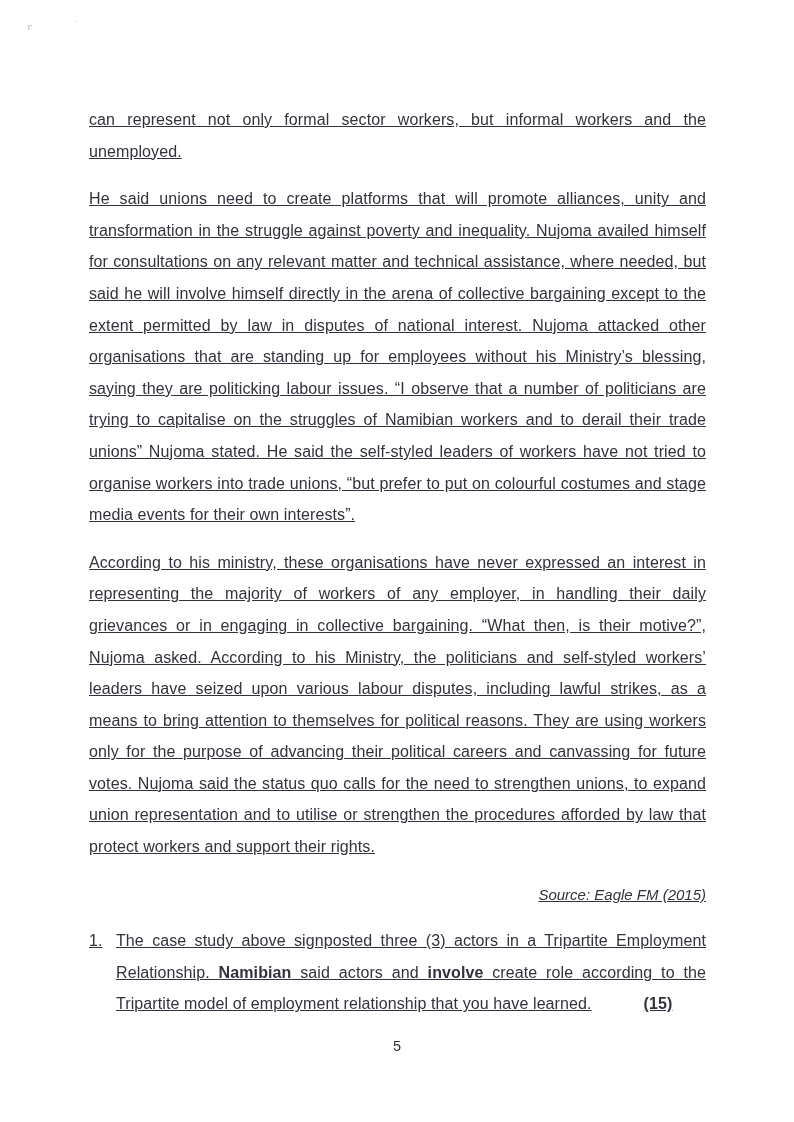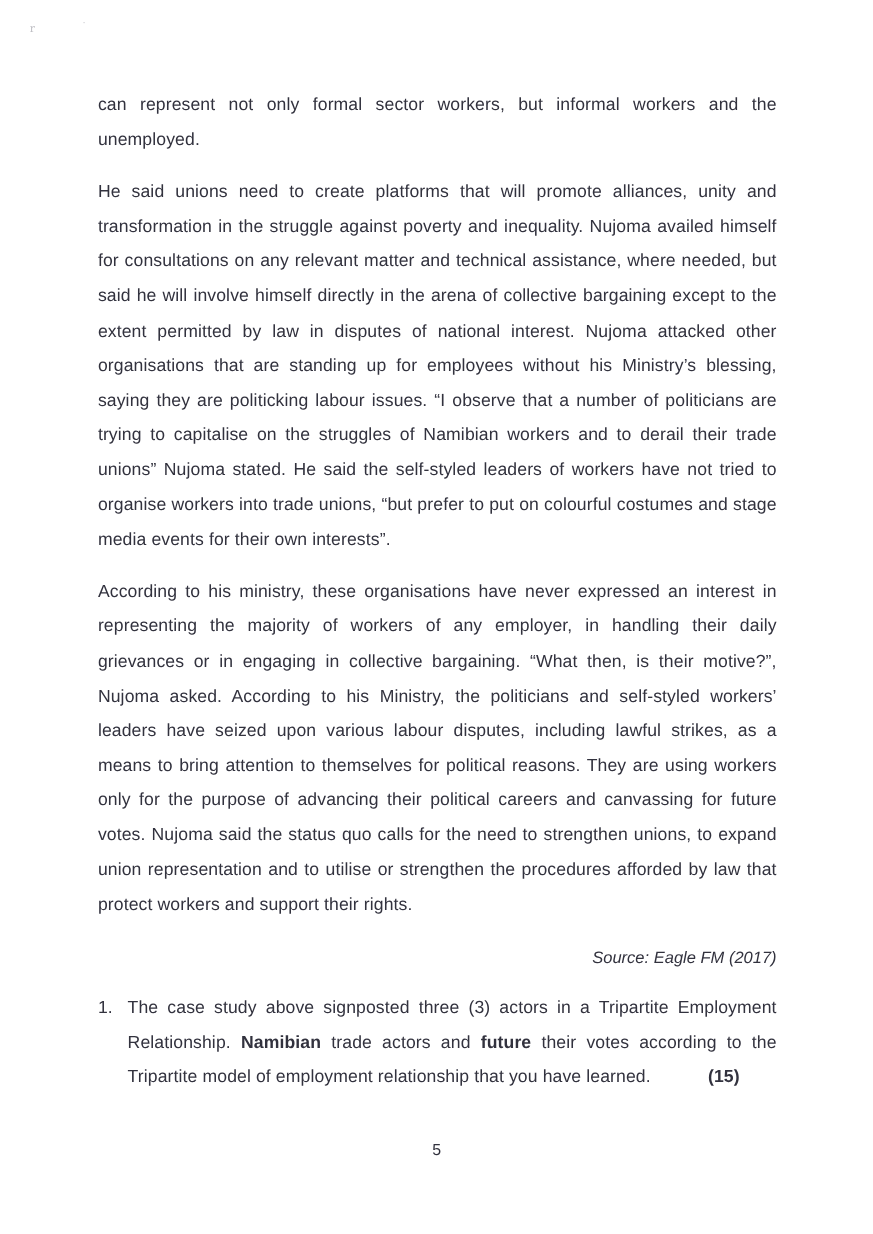--- a/index.html
+++ b/index.html
@@ -19,22 +19,23 @@
     position: absolute;
     color: #9a9aa2;
     font-family: "DejaVu Serif", serif;
   }
   .speck-left  { left: 27px; top: 21px; font-size: 10px; opacity: 0.65; }
   .speck-right { left: 75px; top: 17px; font-size: 9px;  opacity: 0.45; }
 
   .content {
     position: absolute;
     left: 89px;
-    top: 80px;
+    top: 104px;
     width: 617px;
+    text-decoration: underline;
   }
 
   .para {
     margin: 0 0 16px 0;
     font-size: 16px;
     line-height: 31.6px;
     text-align: justify;
     letter-spacing: 0.1px;
   }
 
@@ -79,24 +80,24 @@
   <span class="scan-speck speck-right">·</span>
 
   <div class="content">
 
     <p class="para">can represent not only formal sector workers, but informal workers and the unemployed.</p>
 
     <p class="para">He said unions need to create platforms that will promote alliances, unity and transformation in the struggle against poverty and inequality. Nujoma availed himself for consultations on any relevant matter and technical assistance, where needed, but said he will involve himself directly in the arena of collective bargaining except to the extent permitted by law in disputes of national interest. Nujoma attacked other organisations that are standing up for employees without his Ministry’s blessing, saying they are politicking labour issues. “I observe that a number of politicians are trying to capitalise on the struggles of Namibian workers and to derail their trade unions” Nujoma stated. He said the self-styled leaders of workers have not tried to organise workers into trade unions, “but prefer to put on colourful costumes and stage media events for their own interests”.</p>
 
     <p class="para">According to his ministry, these organisations have never expressed an interest in representing the majority of workers of any employer, in handling their daily grievances or in engaging in collective bargaining. “What then, is their motive?”, Nujoma asked. According to his Ministry, the politicians and self-styled workers’ leaders have seized upon various labour disputes, including lawful strikes, as a means to bring attention to themselves for political reasons. They are using workers only for the purpose of advancing their political careers and canvassing for future votes. Nujoma said the status quo calls for the need to strengthen unions, to expand union representation and to utilise or strengthen the procedures afforded by law that protect workers and support their rights.</p>
 
-    <p class="source-line">Source: Eagle FM (2017)</p>
+    <p class="source-line">Source: Eagle FM (2015)</p>
 
     <div class="question">
       <span class="q-num">1.</span>
-      <div class="q-text"><span>The case study above signposted three (3) actors in a Tripartite Employment Relationship. </span><span class="bold-term">Namibian</span><span> trade actors and </span><span class="bold-term">future</span><span> their votes according to the Tripartite model of employment relationship that you have learned.</span><span class="marks">(15)</span></div>
+      <div class="q-text"><span>The case study above signposted three (3) actors in a Tripartite Employment Relationship. </span><span class="bold-term">Namibian</span><span> said actors and </span><span class="bold-term">involve</span><span> create role according to the Tripartite model of employment relationship that you have learned.</span><span class="marks">(15)</span></div>
     </div>
 
   </div>
 
   <div class="page-number">5</div>
 
 </div>
 
 </body></html>

